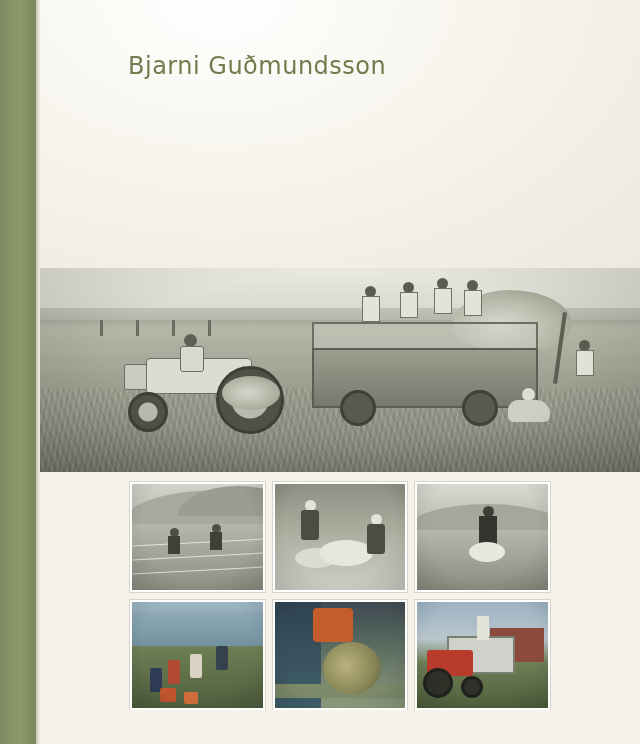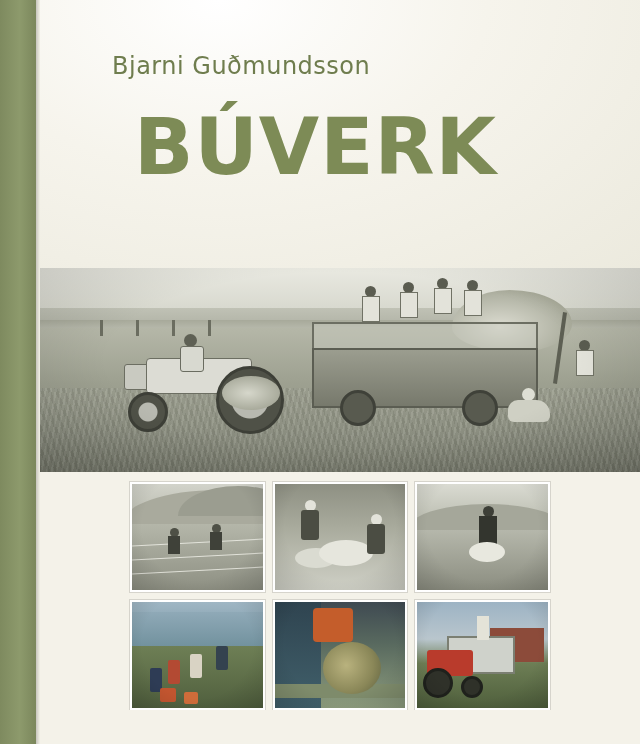--- a/index.html
+++ b/index.html
@@ -56,21 +56,21 @@
     left: 0;
     top: 0;
     width: 600px;
     height: 268px;
     background:
       radial-gradient(ellipse at 30% 0%, #ffffff 0%, #f6f4ec 45%, #eceade 100%);
   }
 
   .author {
     position: absolute;
-    left: 72px;
+    left: 88px;
     top: 52px;
     font-size: 24px;
     letter-spacing: 0.5px;
     color: #6f7d4e;
     font-family: "DejaVu Sans", sans-serif;
     font-weight: 400;
   }
 
   .title-main {
     position: absolute;
@@ -433,21 +433,20 @@
 <div class="book-cover">
 
   <div class="spine"></div>
   <div class="spine-edge"></div>
 
   <div class="cover-body">
 
     <div class="paper-top"></div>
 
     <div class="author">Bjarni Guðmundsson</div>
-    <div class="title-main">BÚVERK</div>
 
     <div class="hero-photo">
       <div class="hero-sky"></div>
       <div class="hero-hill"></div>
       <div class="hero-horizon"></div>
       <div class="hero-field"></div>
       <div class="hero-grass-texture"></div>
 
       <div class="fence-post" style="left:60px;"></div>
       <div class="fence-post" style="left:96px;"></div>

